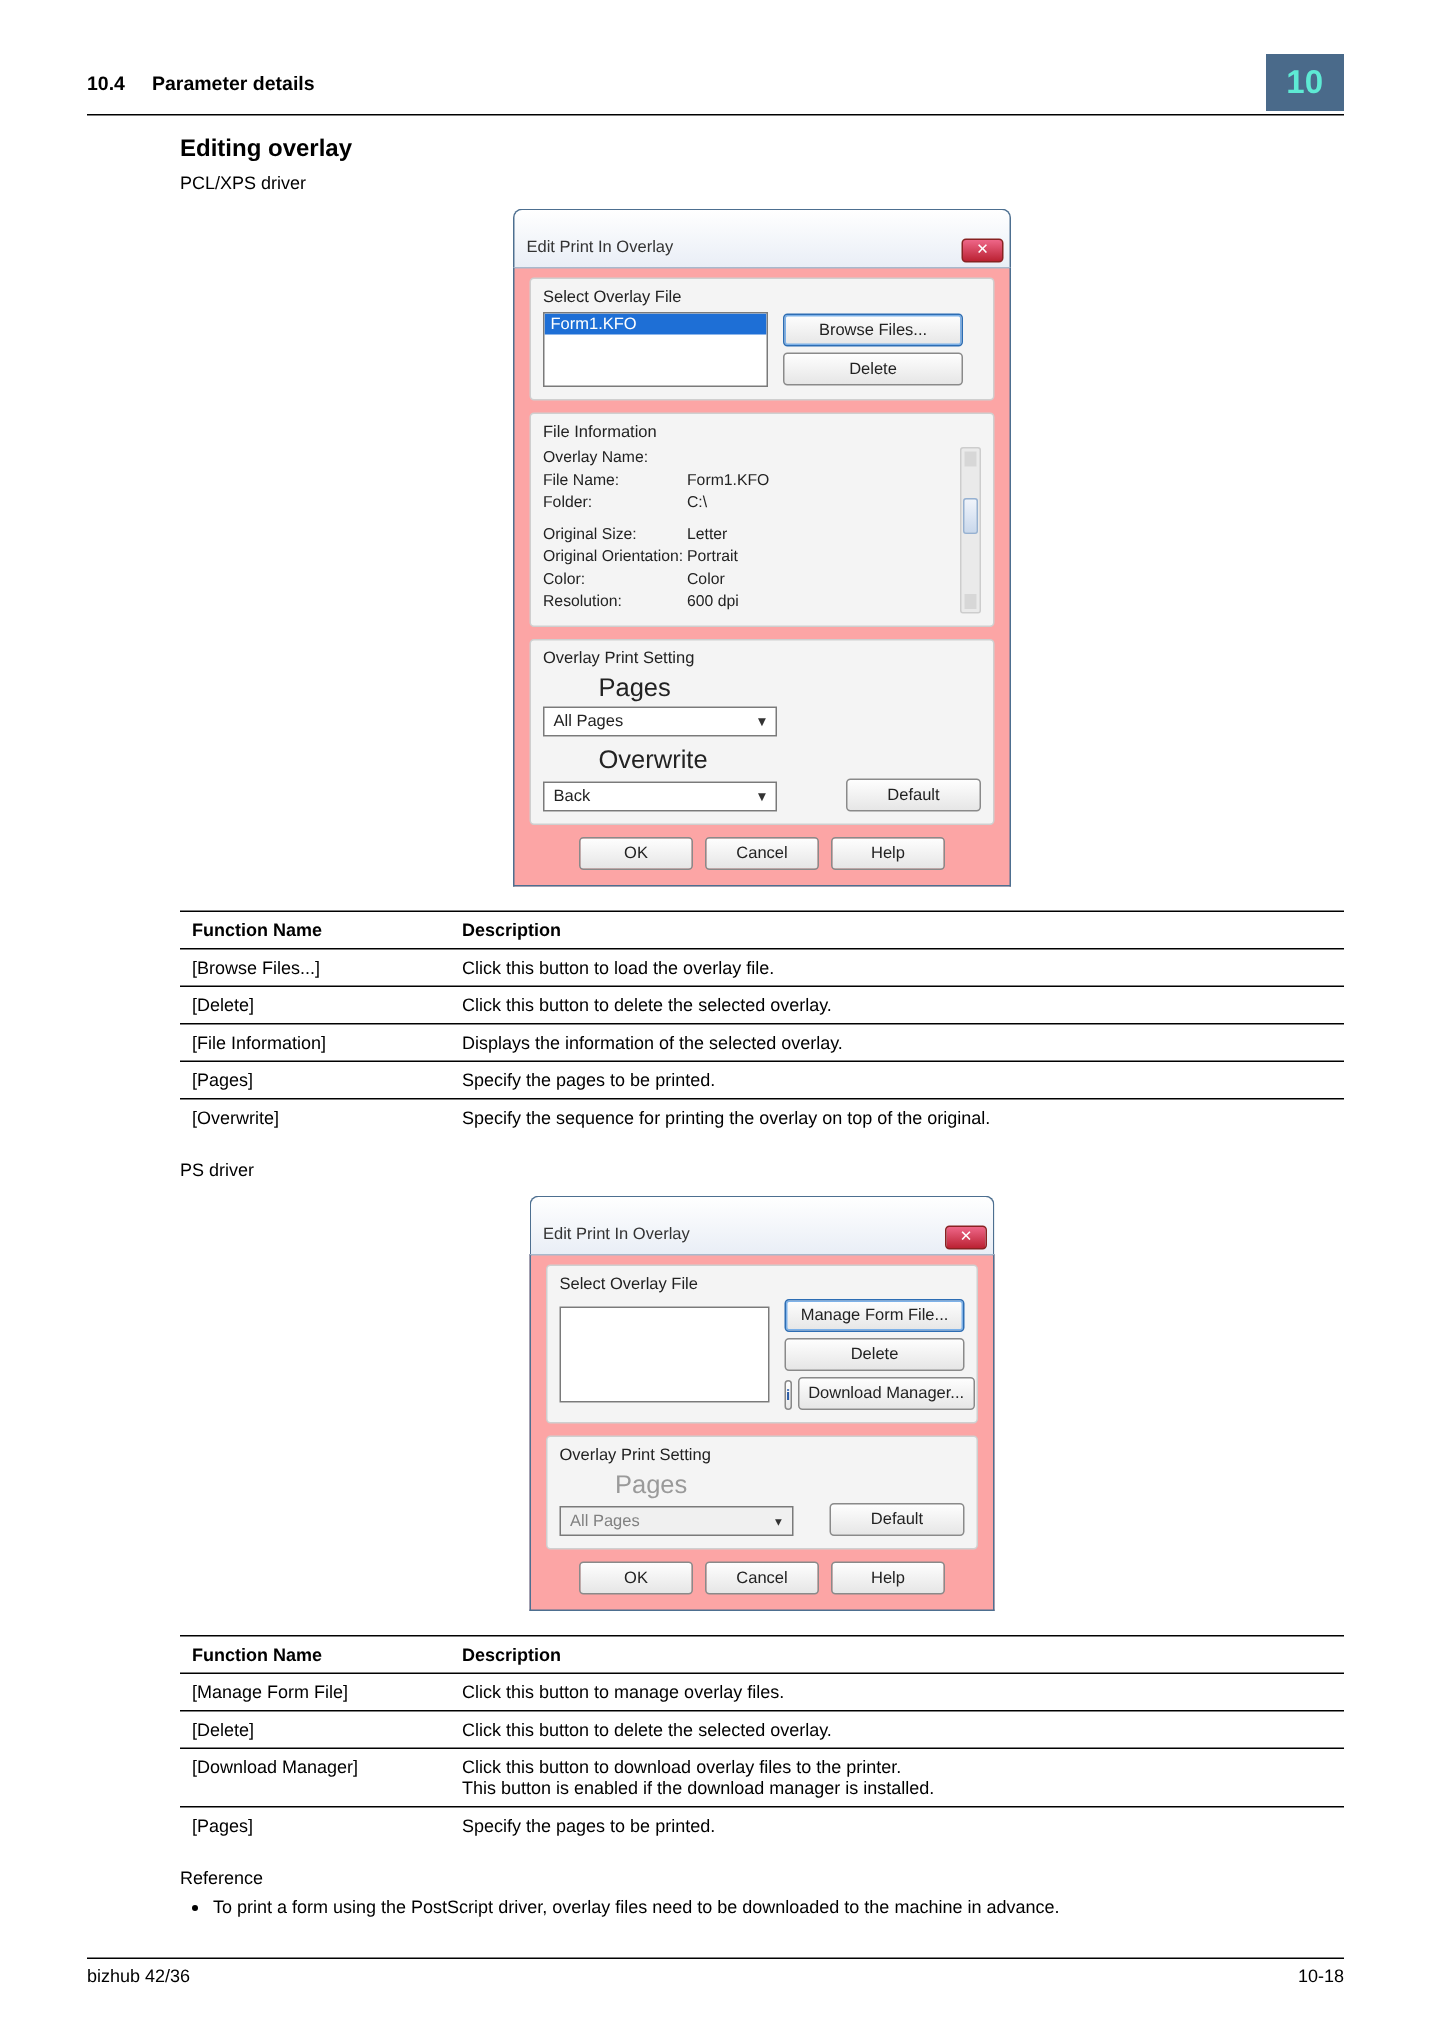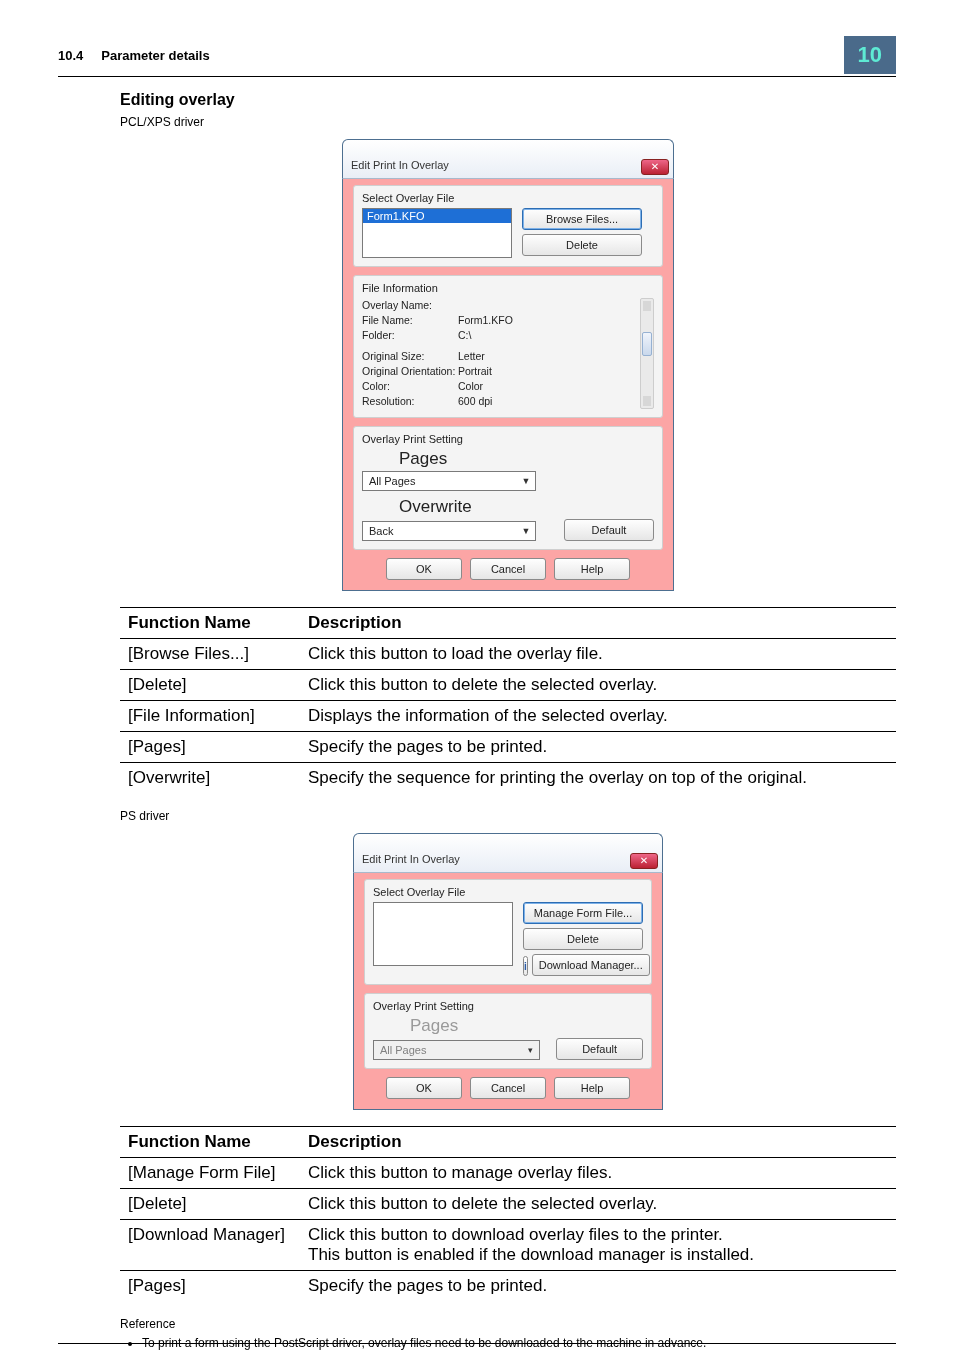--- a/index.html
+++ b/index.html
@@ -118,21 +118,21 @@
     padding: 1px 4px;
     display: inline-block;
     width: 100%;
   }
   .empty-listbox {
     background: #fff;
     border: 1px solid #7a7a7a;
     height: 64px;
     width: 150px;
   }
-  .row-flex { display: flex; gap: 10px; align-items: flex-start; }
+  .row-flex { display: flex; gap: 10px; align-items: center; }
   .col-btns { display: flex; flex-direction: column; gap: 4px; width: 120px; align-items: stretch; }
   .col-btns-right { display: flex; flex-direction: column; gap: 4px; width: 120px; }
   .winbtn {
     background: linear-gradient(#fefefe, #e6e6e6);
     border: 1px solid #8a8a8a;
     border-radius: 3px;
     font-size: 11px;
     padding: 2px 6px;
     text-align: center;
     cursor: default;
@@ -172,21 +172,21 @@
   .thumb {
     position: absolute; left: 1px; right: 1px; top: 30%; height: 24px;
     background: linear-gradient(#f0f4fb, #c9d8ec);
     border: 1px solid #96b1d2;
     border-radius: 2px;
   }
   .combo {
     background: #fff;
     border: 1px solid #7a7a7a;
     height: 20px;
-    width: 174px;
+    width: 156px;
     display: flex; align-items: center; justify-content: space-between;
     padding: 0 2px 0 6px;
     font-size: 11px;
   }
   .combo.disabled { color: #808080; background: #f0f0f0; }
   .combo .arrow {
     width: 14px; height: 16px; text-align: center; line-height: 16px;
     font-size: 9px; color: #333;
   }
   .btn-row { display: flex; gap: 8px; justify-content: center; margin-top: 8px; }
@@ -200,21 +200,21 @@
     font-size: 10px;
     align-self: flex-end;
   }
   .ops-label { font-size: 17px; margin-bottom: 2px; margin-left: 37px; }
   .ops-row { display: flex; align-items: flex-end; gap: 8px; width: 100%; }
 
   
   table.doc-table {
     width: 100%;
     border-collapse: collapse;
-    font-size: 17px;
+    font-size: 12px;
     margin: 6px 0 16px 0;
   }
   table.doc-table th, table.doc-table td {
     border-top: 1px solid #000;
     border-bottom: 1px solid #000;
     padding: 5px 8px;
     text-align: left;
     vertical-align: top;
   }
   table.doc-table th {

